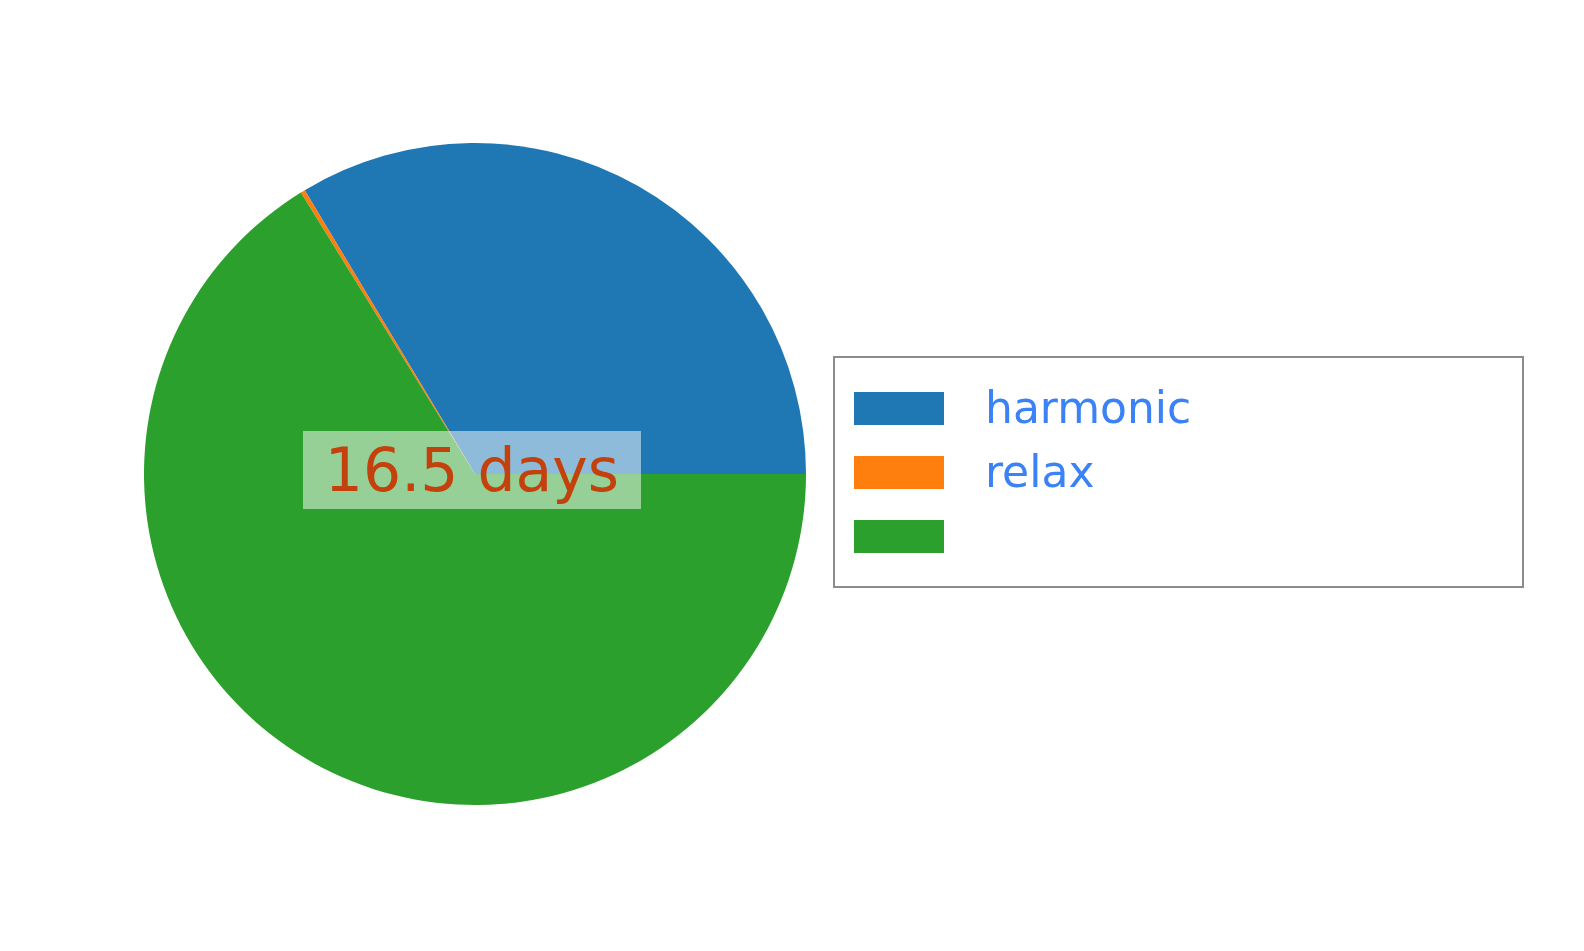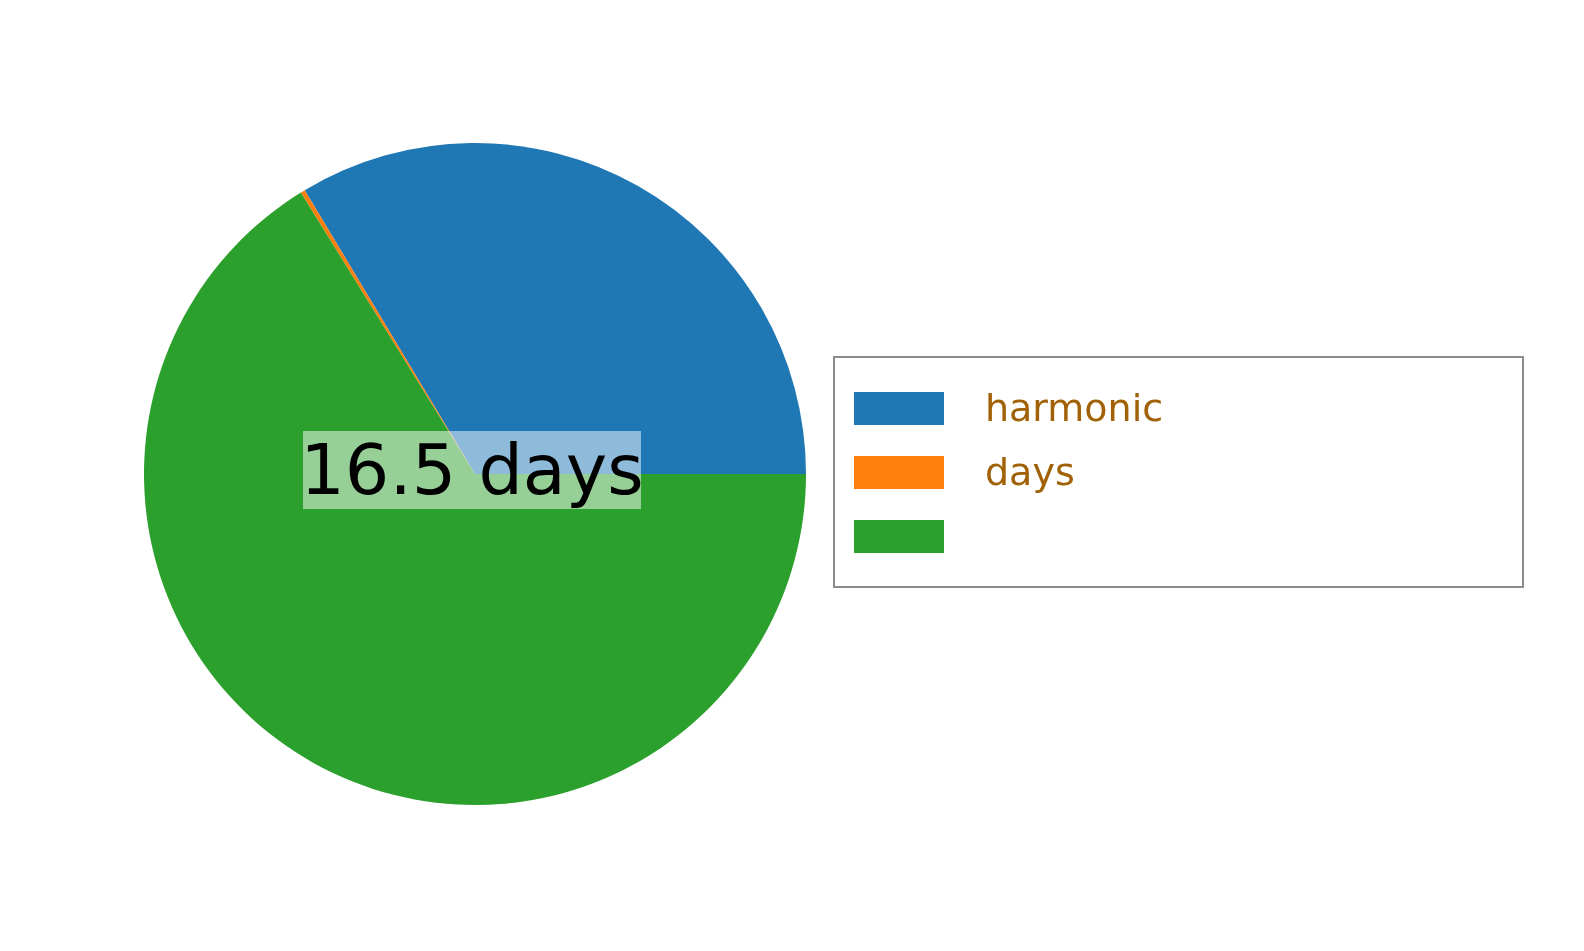--- a/index.html
+++ b/index.html
@@ -39,23 +39,23 @@
     top: 431px;
     width: 338px;
     height: 78px;
     display: flex;
     align-items: center;
     justify-content: center;
     background: rgba(255, 255, 255, 0.5);
     pointer-events: none;
   }
   #pie-center-label .txt {
-    font-size: 70px;
+    font-size: 60px;
     line-height: 1;
-    color: #000000;
+    color: #c2410c;
     white-space: nowrap;
     letter-spacing: 0px;
   }
   
   #legend {
     position: absolute;
     left: 833px;
     top: 356px;
     width: 691px;
     height: 232px;
@@ -75,23 +75,23 @@
     height: 64px;
   }
   .legend-swatch {
     width: 90px;
     height: 33px;
     margin-left: 19px;
     flex: 0 0 auto;
   }
   .legend-label {
     margin-left: 41px;
-    font-size: 38px;
+    font-size: 44px;
     line-height: 1;
-    color: #a16207;
+    color: #3b82f6;
     white-space: nowrap;
   }
 </style>
 </head>
 <body>
 
 <div id="figure">
 
   <div id="pie-wrap">
     <svg id="pie-svg" viewBox="0 0 662 662">
@@ -108,21 +108,21 @@
   </div>
 
   <div id="legend">
     <div id="legend-entries">
         <div class="legend-row">
           <div class="legend-swatch" style="background: rgb(31, 119, 180);"></div>
           <span class="legend-label">harmonic</span>
         </div>
         <div class="legend-row">
           <div class="legend-swatch" style="background: rgb(255, 127, 14);"></div>
-          <span class="legend-label">days</span>
+          <span class="legend-label">relax</span>
         </div>
         <div class="legend-row">
           <div class="legend-swatch" style="background: rgb(44, 160, 44);"></div>
         </div>
       </div>
   </div>
 
 </div>
 
 </body></html>

